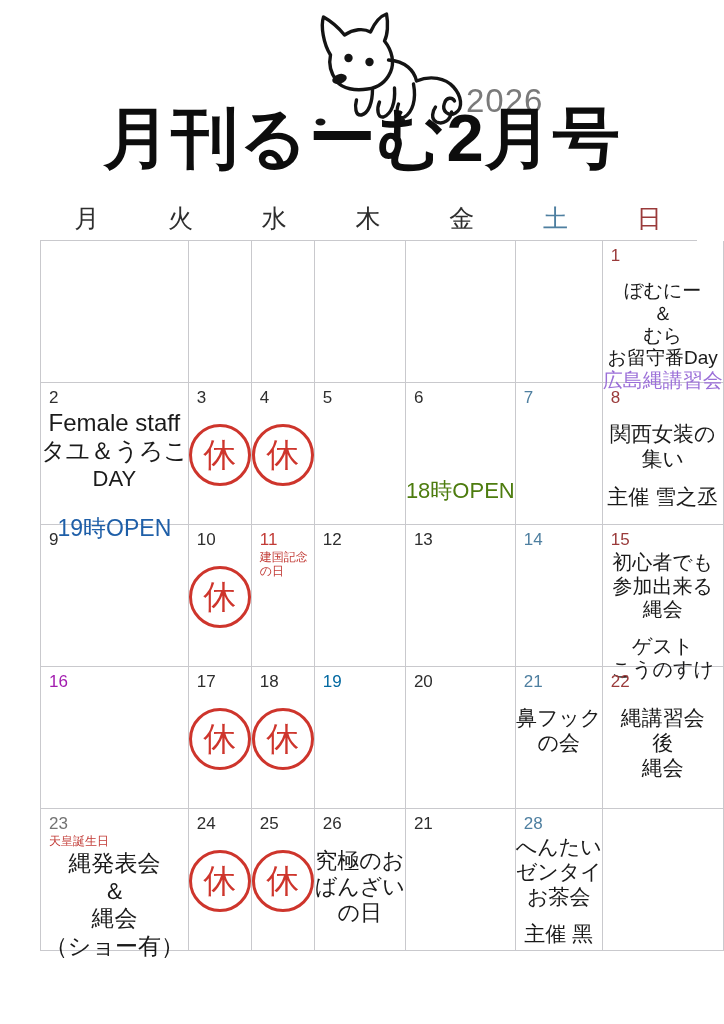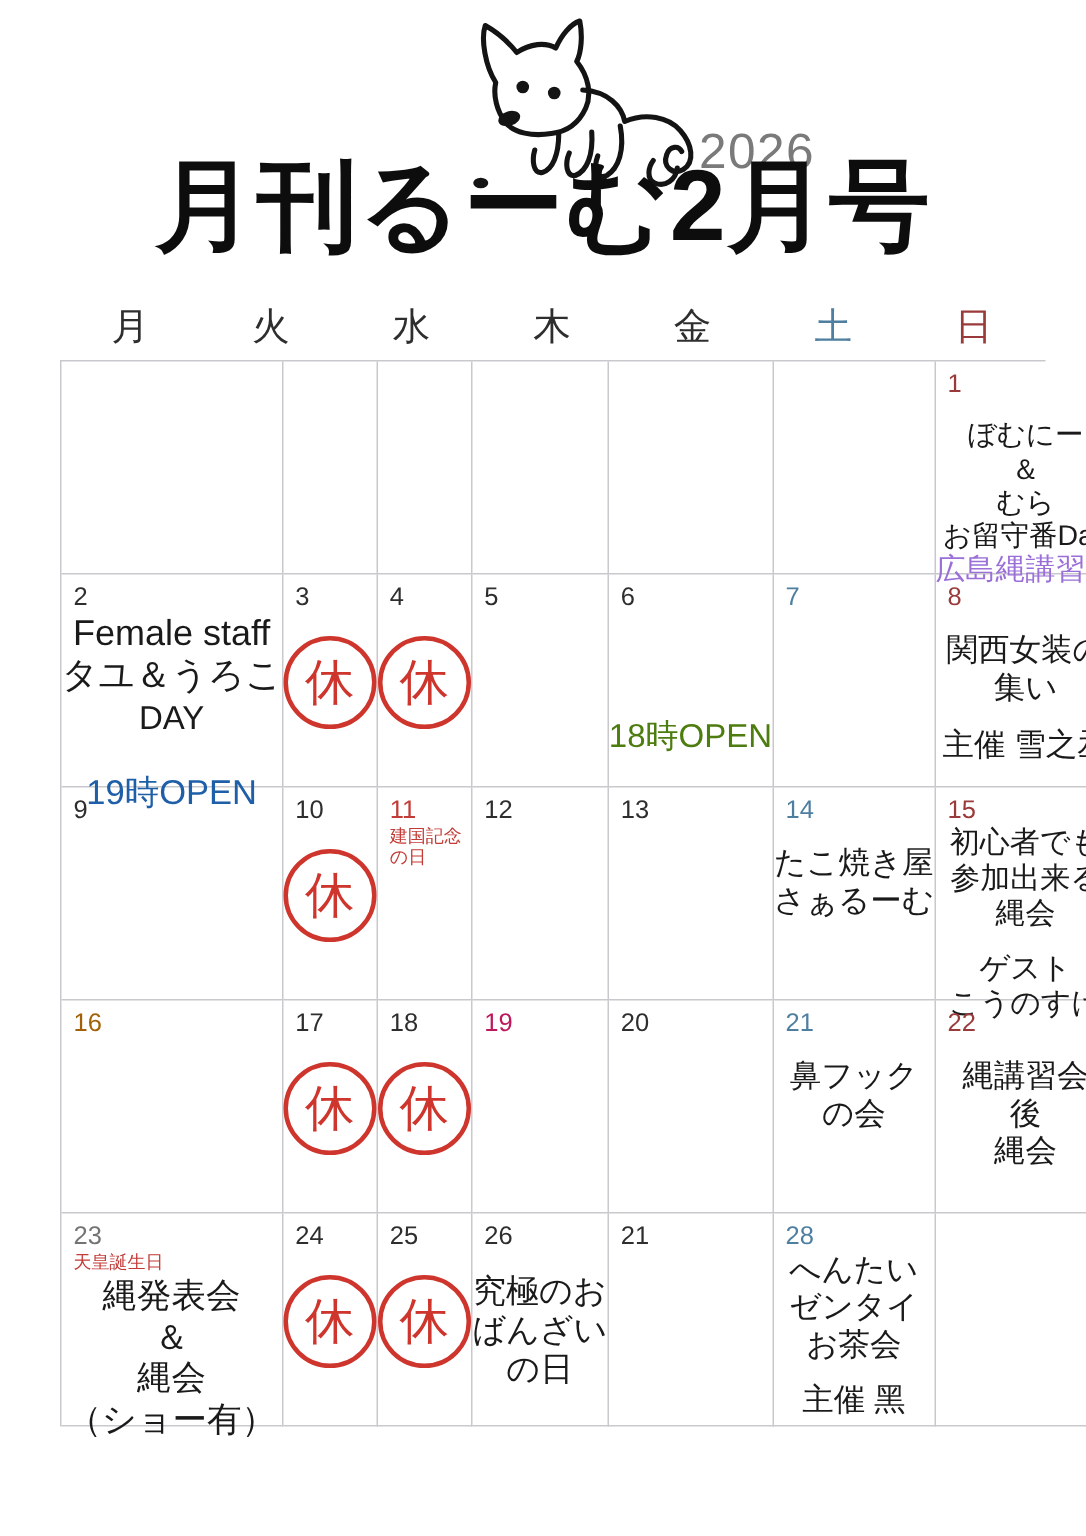--- a/index.html
+++ b/index.html
@@ -156,54 +156,49 @@
         <div class="holiday" data-name="holiday-label" style="color: rgb(194, 59, 54);">建国記念の日</div>
       </div>
       <div class="cell" data-name="calendar-cell-12">
         <div class="num" data-name="day-number" style="color: rgb(46, 46, 46);">12</div>
       </div>
       <div class="cell" data-name="calendar-cell-13">
         <div class="num" data-name="day-number" style="color: rgb(46, 46, 46);">13</div>
       </div>
       <div class="cell" data-name="calendar-cell-14">
         <div class="num" data-name="day-number" style="color: rgb(78, 127, 160);">14</div>
-        <div class="lines" data-name="event-lines">
-          <div class="gapline" data-name="spacer"></div>
-          <div class="line" data-name="event-line">たこ焼き屋</div>
-          <div class="line" data-name="event-line">さぁるーむ</div>
-        </div>
       </div>
       <div class="cell" data-name="calendar-cell-15">
         <div class="num" data-name="day-number" style="color: rgb(154, 58, 58);">15</div>
         <div class="lines" data-name="event-lines">
           <div class="line" data-name="event-line">初心者でも</div>
           <div class="line" data-name="event-line">参加出来る</div>
           <div class="line" data-name="event-line">縄会</div>
           <div class="gapline" data-name="spacer"></div>
           <div class="line" data-name="event-line">ゲスト</div>
           <div class="line" data-name="event-line">こうのすけ</div>
         </div>
       </div>
       <div class="cell" data-name="calendar-cell-16">
-        <div class="num" data-name="day-number" style="color: #a16207;">16</div>
+        <div class="num" data-name="day-number" style="color: #a21caf;">16</div>
       </div>
       <div class="cell" data-name="calendar-cell-17">
         <div class="num" data-name="day-number" style="color: rgb(46, 46, 46);">17</div>
         <div class="stampwrap" data-name="closed-stamp">
           <div class="stamp" data-name="closed-stamp-circle">休</div>
         </div>
       </div>
       <div class="cell" data-name="calendar-cell-18">
         <div class="num" data-name="day-number" style="color: rgb(46, 46, 46);">18</div>
         <div class="stampwrap" data-name="closed-stamp">
           <div class="stamp" data-name="closed-stamp-circle">休</div>
         </div>
       </div>
       <div class="cell" data-name="calendar-cell-19">
-        <div class="num" data-name="day-number" style="color: #be185d;">19</div>
+        <div class="num" data-name="day-number" style="color: #0369a1;">19</div>
       </div>
       <div class="cell" data-name="calendar-cell-20">
         <div class="num" data-name="day-number" style="color: rgb(46, 46, 46);">20</div>
       </div>
       <div class="cell" data-name="calendar-cell-21">
         <div class="num" data-name="day-number" style="color: rgb(78, 127, 160);">21</div>
         <div class="lines" data-name="event-lines">
           <div class="gapline" data-name="spacer"></div>
           <div class="line" data-name="event-line">鼻フック</div>
           <div class="line" data-name="event-line">の会</div>

